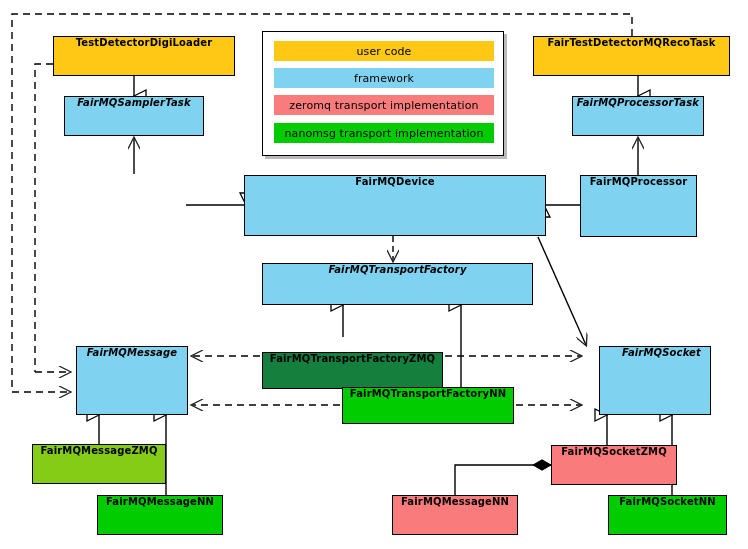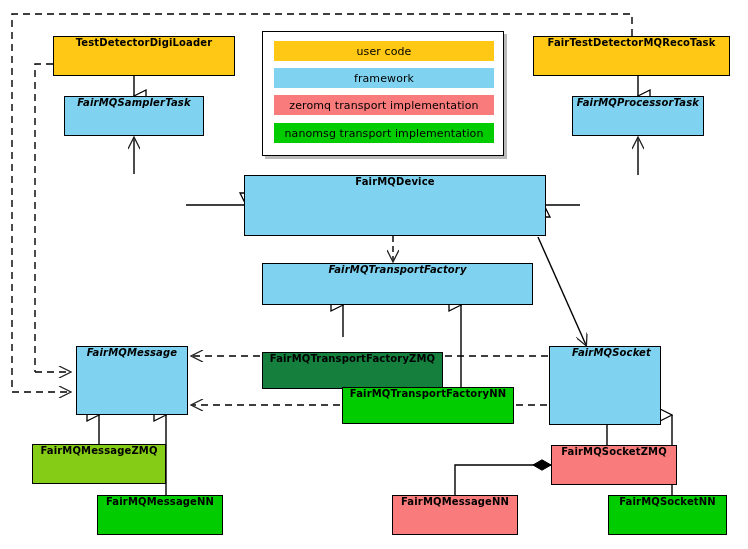--- a/index.html
+++ b/index.html
@@ -136,20 +136,23 @@
 
   <div class="node abstract" style="left:64px; top:96px; width:140px; height:40px; background:#7FD3F0;">
     <span>FairMQSamplerTask</span>
   </div>
 
 
   <div class="node" style="left:244px; top:175px; width:302px; height:61px; background:#7FD3F0;">
     <span>FairMQDevice</span>
   </div>
 
+  <div class="node" style="left:580px; top:175px; width:117px; height:62px; background:#7FD3F0;">
+    <span>FairMQProcessor</span>
+  </div>
 
   <div class="node" style="left:533px; top:36px; width:197px; height:40px; background:#FFC814;">
     <span>FairTestDetectorMQRecoTask</span>
   </div>
 
   <div class="node abstract" style="left:572px; top:96px; width:132px; height:40px; background:#7FD3F0;">
     <span>FairMQProcessorTask</span>
   </div>
 
   <div class="node abstract" style="left:262px; top:263px; width:271px; height:42px; background:#7FD3F0;">
@@ -161,21 +164,21 @@
   </div>
 
   <div class="node" style="left:342px; top:387px; width:172px; height:37px; background:#00CC00;">
     <span>FairMQTransportFactoryNN</span>
   </div>
 
   <div class="node abstract" style="left:76px; top:346px; width:112px; height:69px; background:#7FD3F0;">
     <span>FairMQMessage</span>
   </div>
 
-  <div class="node abstract" style="left:549px; top:346px; width:112px; height:79px; background:#7FD3F0;padding-left:13px;">
+  <div class="node abstract" style="left:599px; top:346px; width:112px; height:69px; background:#7FD3F0;padding-left:13px;">
     <span>FairMQSocket</span>
   </div>
 
   <div class="node" style="left:32px; top:444px; width:134px; height:40px; background:#84cc16;">
     <span>FairMQMessageZMQ</span>
   </div>
 
   <div class="node" style="left:97px; top:495px; width:126px; height:40px; background:#00CC00;">
     <span>FairMQMessageNN</span>
   </div>

